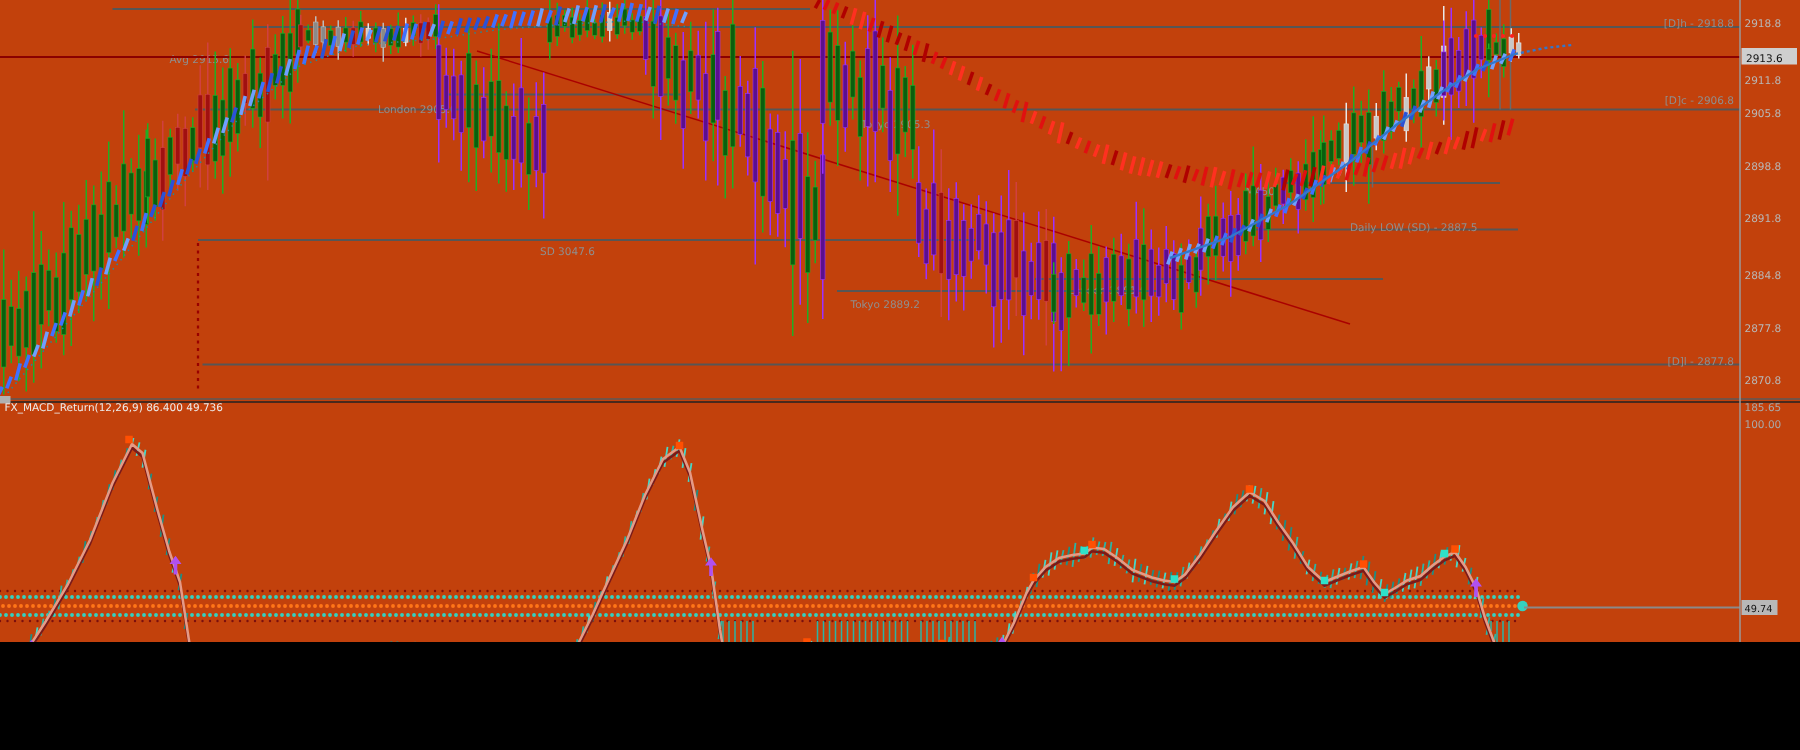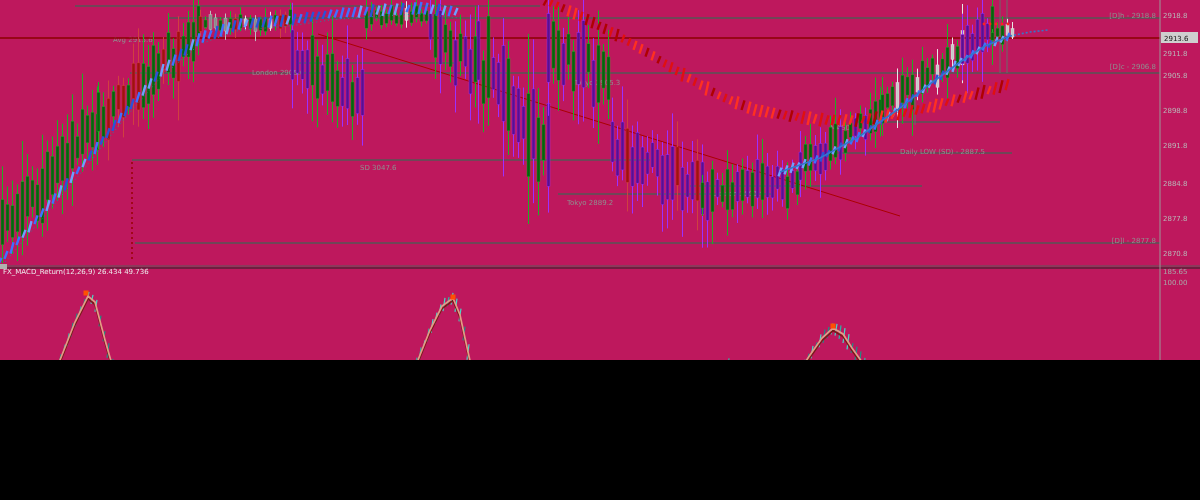--- a/index.html
+++ b/index.html
@@ -1,16 +1,16 @@
 <!DOCTYPE html>
 <html><head>
 <meta charset="utf-8">
 <style>
   html,body{margin:0;padding:0;background:#000;}
-  .stage{position:relative;width:1200px;height:360px;background:#be185d;overflow:hidden;
+  .stage{position:relative;width:1200px;height:428px;background:#c2410c;overflow:hidden;
          font-family:"DejaVu Sans",sans-serif;}
   svg{display:block;}
   .ind-label{position:absolute;left:3px;top:268px;font-size:7px;line-height:8px;color:#ececec;
              font-family:"DejaVu Sans",sans-serif;white-space:nowrap;}
 </style>
 </head>
 <body>
 
 <div class="stage">
   <svg id="cv" width="1200" height="500" viewBox="0 0 1200 500">
@@ -2176,14 +2176,14 @@
         <rect x="1161" y="32" width="37" height="11" fill="#cfcfcf"></rect>
         <text x="1164" y="41" fill="#111111" font-size="7">2913.6</text>
       </g>
     <g id="gIndAxis">
         <text x="1163" y="274" fill="#a8a8a8" font-size="7">185.65</text>
         <text x="1163" y="285" fill="#a8a8a8" font-size="7">100.00</text>
         <rect x="1161" y="400" width="24" height="10" fill="#b8b8b8"></rect>
         <text x="1163" y="408" fill="#111" font-size="6.5">49.74</text>
       </g>
   </svg>
-  <span class="ind-label">FX_MACD_Return(12,26,9) 26.434 49.736</span>
+  <span class="ind-label">FX_MACD_Return(12,26,9) 86.400 49.736</span>
 </div>
 
 </body></html>

